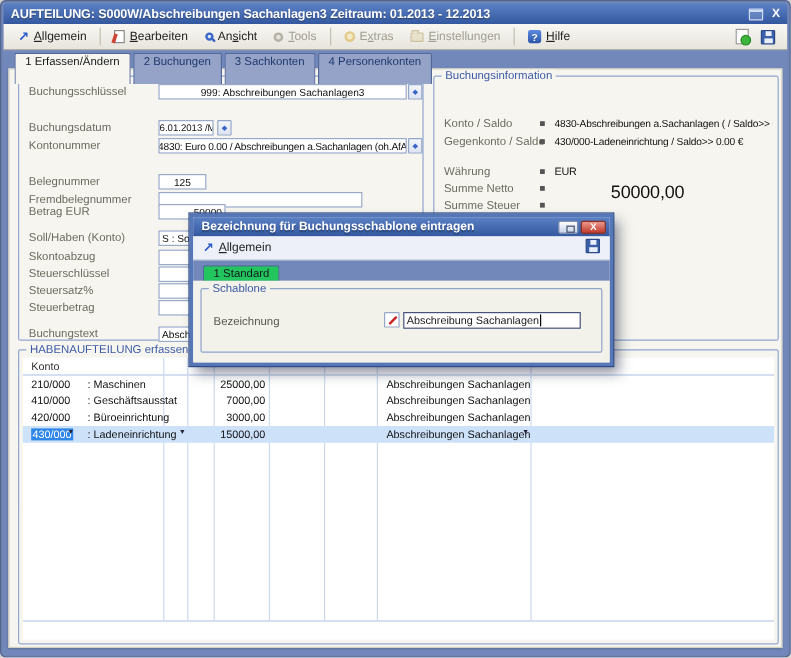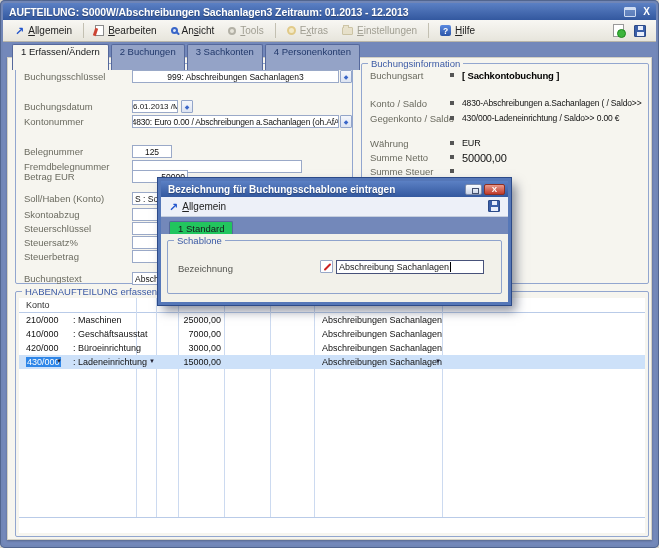--- a/index.html
+++ b/index.html
@@ -258,44 +258,39 @@
           <span class="flabel">Buchungstext</span>
           <span class="ctl" style="left:116px;">
             <span class="tbox left" style="width:170px;">Abschreibungen Sachanlagen</span>
           </span>
         </div>
       </div>
 
       <div class="group" style="left:353px;top:5px;width:288px;height:221px;">
         <span class="group-label">Buchungsinformation</span>
 
-        <div class="irow" style="top:6px;">
-          <span class="ilabel">Buchungsart</span>
-          <span class="ibullet"></span>
-          <span class="ivalue bold">[ Sachkontobuchung ]</span>
-        </div>
         <div class="irow" style="top:34px;">
           <span class="ilabel">Konto / Saldo</span>
           <span class="ibullet"></span>
           <span class="ivalue">4830-Abschreibungen a.Sachanlagen ( / Saldo&gt;&gt; 0.00 €</span>
         </div>
         <div class="irow" style="top:49px;">
           <span class="ilabel">Gegenkonto / Saldo</span>
           <span class="ibullet"></span>
           <span class="ivalue">430/000-Ladeneinrichtung / Saldo&gt;&gt; 0.00 €</span>
         </div>
         <div class="irow" style="top:74px;">
           <span class="ilabel">Währung</span>
           <span class="ibullet"></span>
           <span class="ivalue" style="font-size:9px;">EUR</span>
         </div>
         <div class="irow" style="top:88px;">
           <span class="ilabel">Summe Netto</span>
           <span class="ibullet"></span>
-          <span class="ivalue" style="font-size:11px;">50000,00</span>
+          <span class="ivalue" style="font-size:15px;margin-left:47px;">50000,00</span>
         </div>
         <div class="irow" style="top:102px;">
           <span class="ilabel">Summe Steuer</span>
           <span class="ibullet"></span>
           <span class="ivalue"></span>
         </div>
         <div class="irow" style="top:115px;">
           <span class="ilabel">Summe Brutto</span>
           <span class="ibullet"></span>
           <span class="ivalue"></span>

